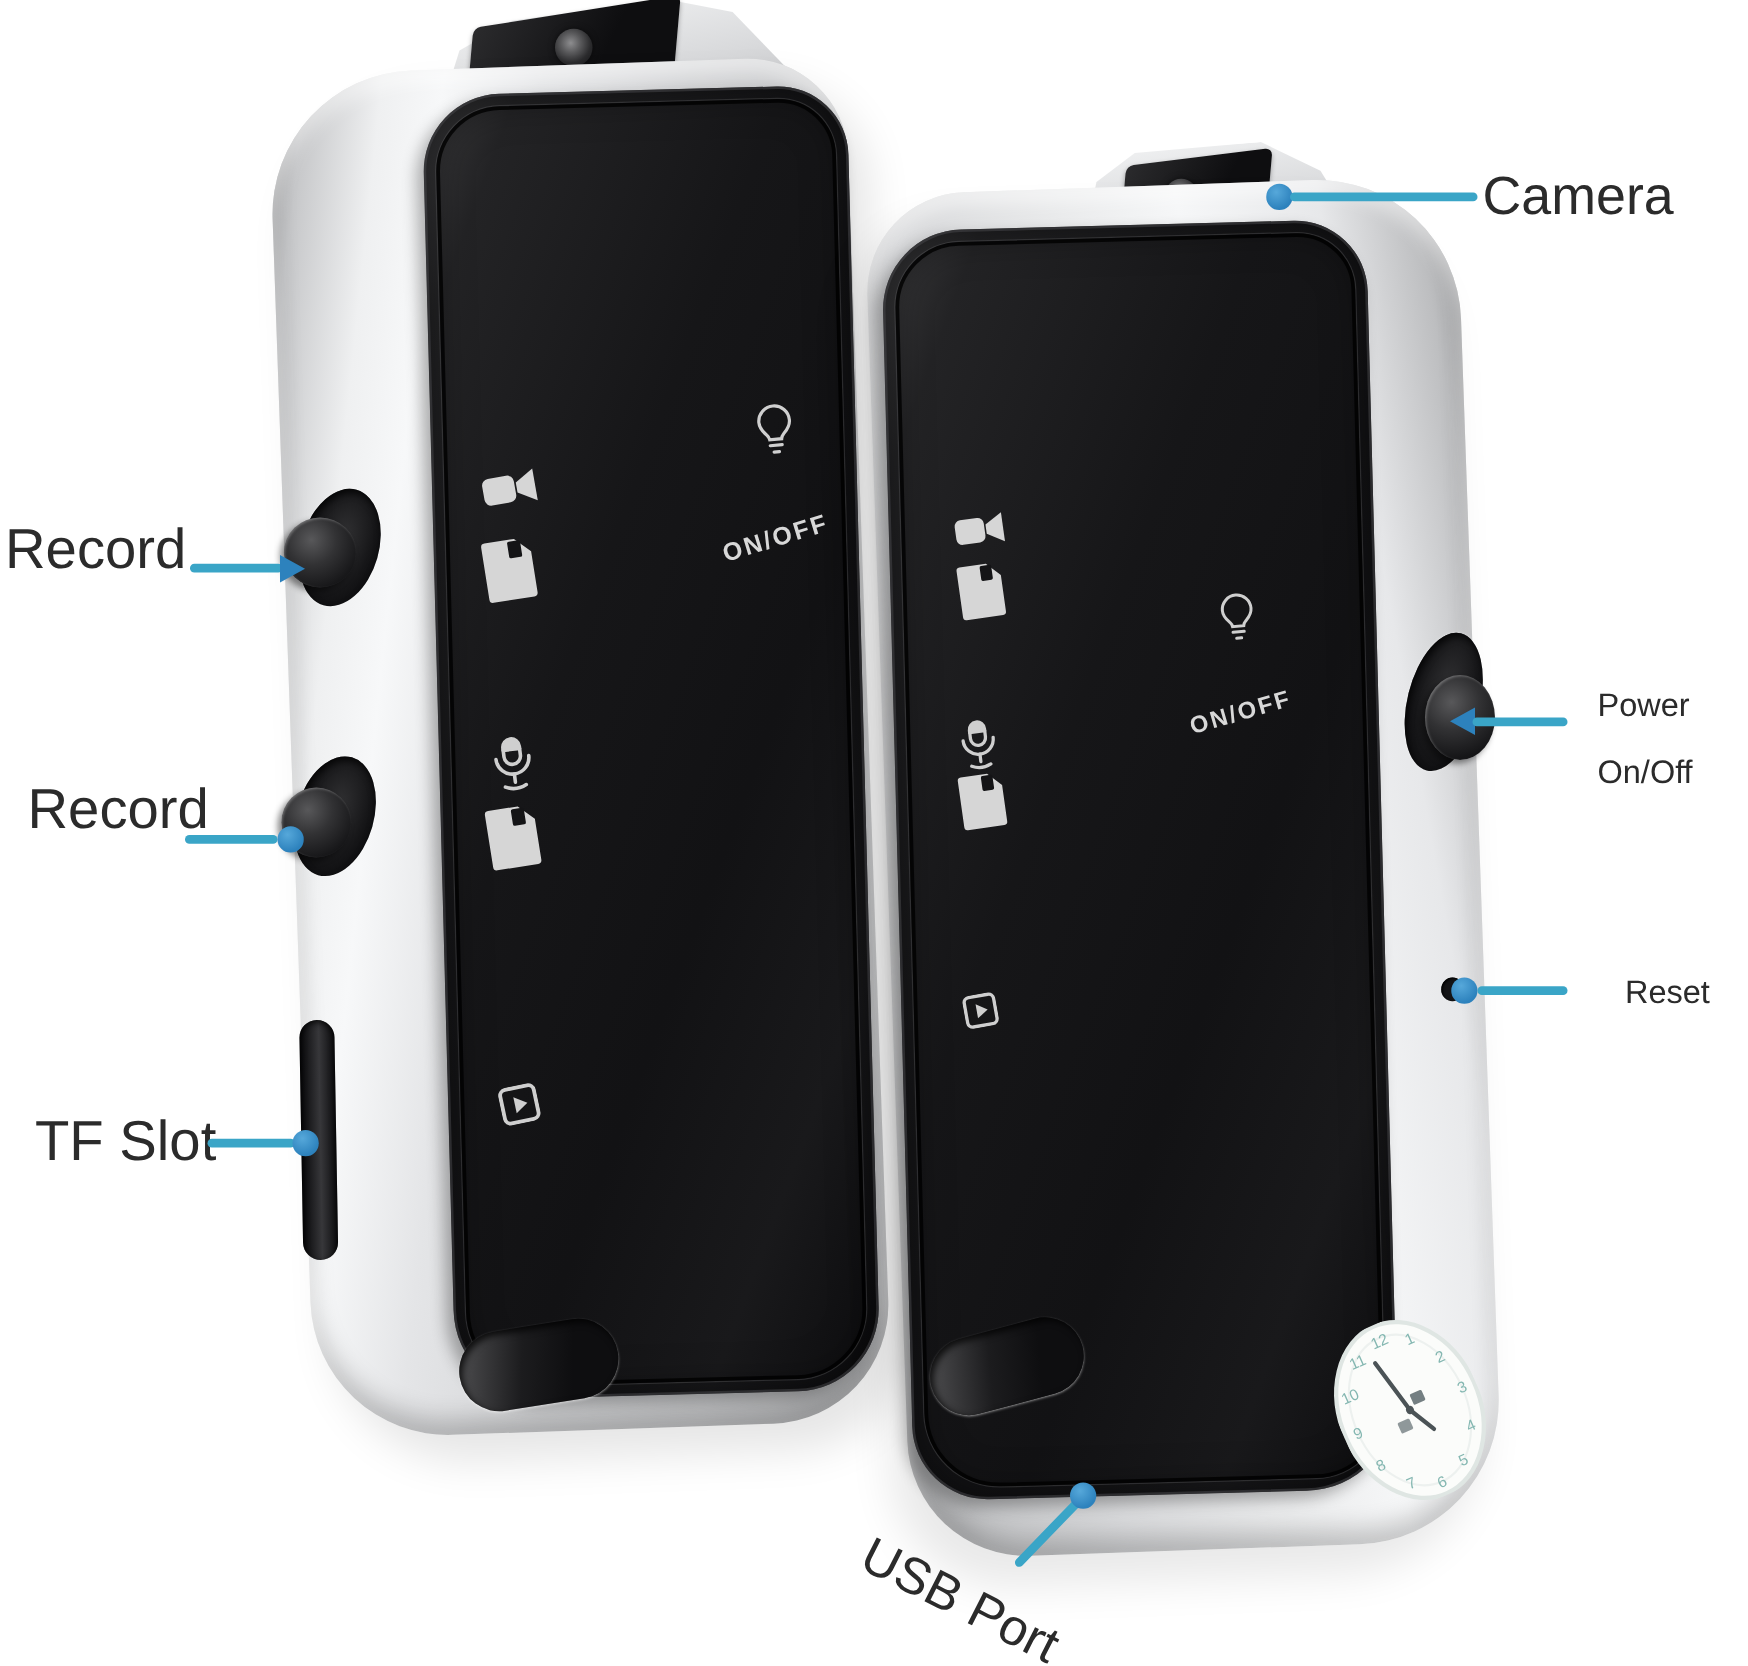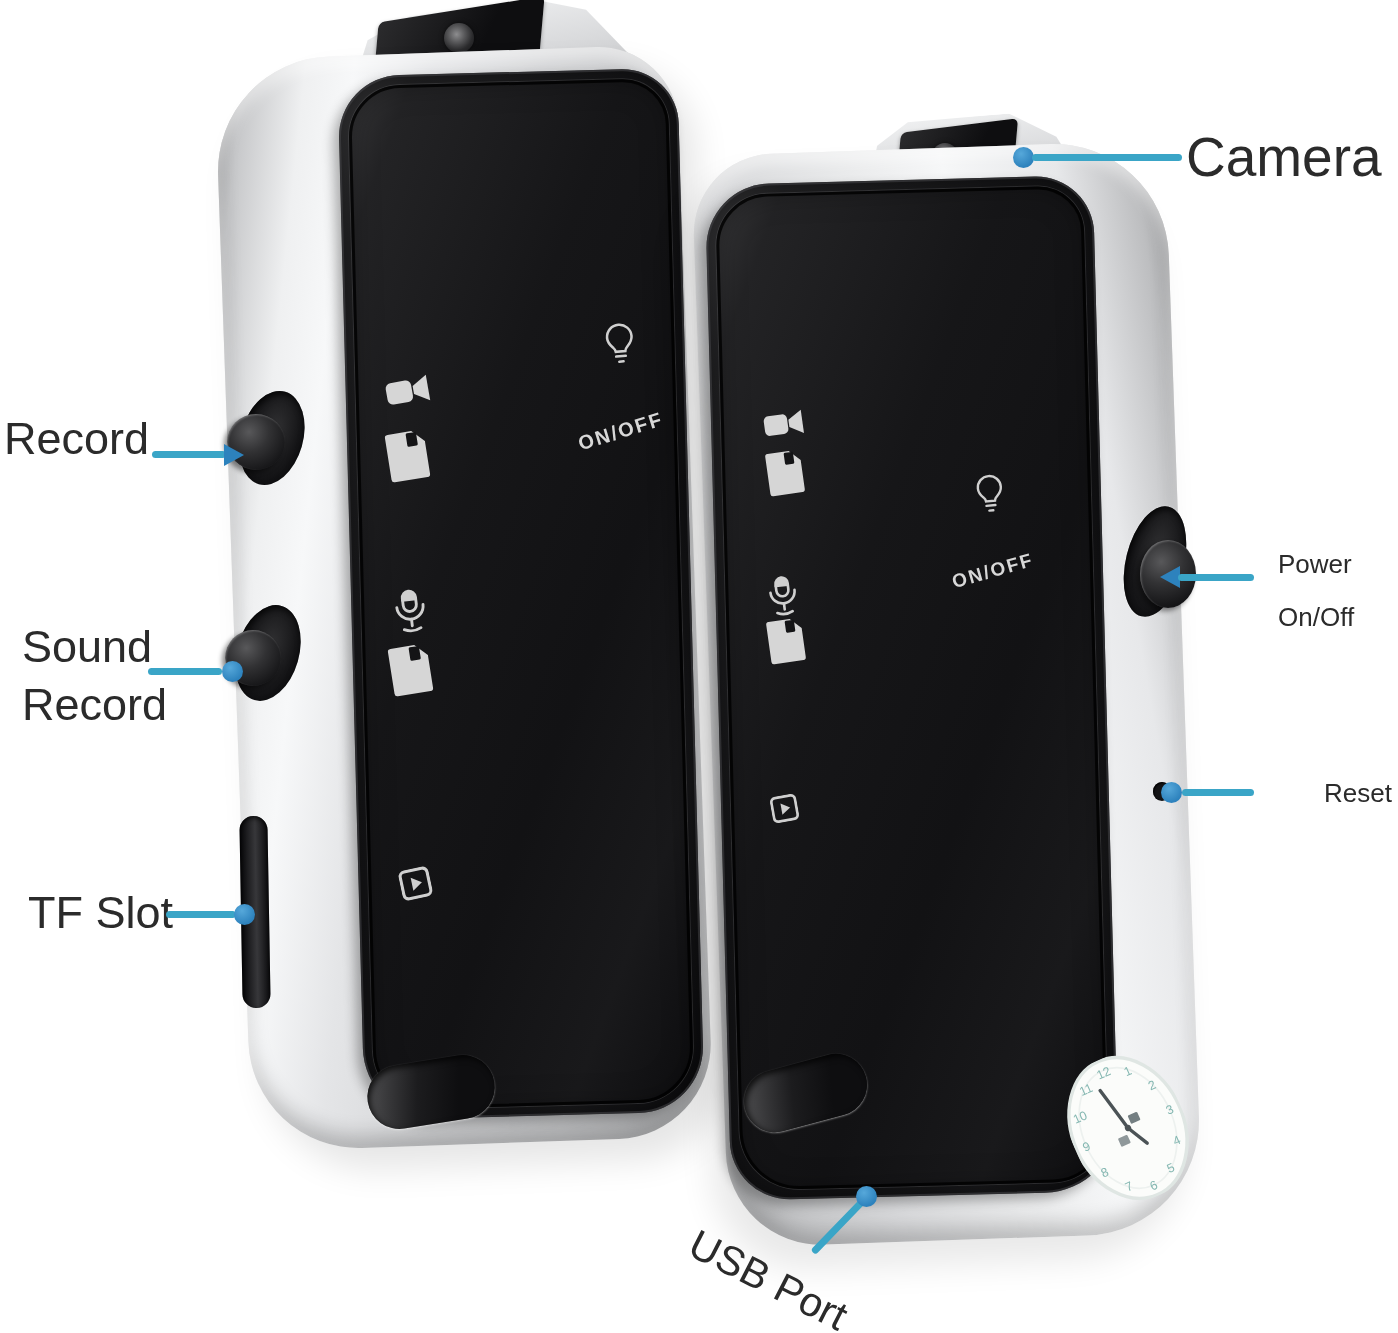--- a/index.html
+++ b/index.html
@@ -234,46 +234,45 @@
     </div>
   </div>
 
   <div class="lbl lbl-l" style="left:4px; top:410px;">
     <div>Record</div>
   </div>
   <div class="line" style="left:152px; top:451px; width:74px;"></div>
   <div class="cap-arrow-r" style="left:224px; top:444px;"></div>
 
   <div class="lbl lbl-l" style="left:22px; top:618px;">
-    <div>Sound</div>
     <div>Record</div>
   </div>
   <div class="line" style="left:148px; top:668px; width:74px;"></div>
   <div class="cap-dot" style="left:222px; top:661px;"></div>
 
   <div class="lbl lbl-l" style="left:28px; top:884px;">
     <div>TF Slot</div>
   </div>
   <div class="line" style="left:166px; top:911px; width:70px;"></div>
   <div class="cap-dot" style="left:234px; top:904px;"></div>
 
-  <div class="lbl lbl-r" style="left:1186px; top:131px; font-size:55px;">
+  <div class="lbl lbl-r" style="left:1186px; top:131px; font-size:43px;">
     <div>Camera</div>
   </div>
   <div class="cap-dot" style="left:1013px; top:147px;"></div>
   <div class="line" style="left:1032px; top:154px; width:150px;"></div>
 
   <div class="lbl lbl-r" style="left:1278px; top:538px;">
     <div>Power</div>
     <div>On/Off</div>
   </div>
   <div class="cap-arrow-l" style="left:1160px; top:566px;"></div>
   <div class="line" style="left:1178px; top:574px; width:76px;"></div>
 
-  <div class="lbl lbl-r" style="left:1300px; top:767px;margin-left:24px;">
+  <div class="lbl lbl-r" style="left:1300px; top:767px;">
     <div>Reset</div>
   </div>
   <div class="cap-dot" style="left:1161px; top:782px;"></div>
   <div class="line" style="left:1182px; top:789px; width:72px;"></div>
 
   <div class="lbl lbl-r" style="left:704px; top:1218px; font-size:41px; transform:rotate(27deg); transform-origin:left top;">
     <div>USB Port</div>
   </div>
   <div class="line" style="left:813px; top:1249px; width:76px; transform:rotate(-46deg); transform-origin:left center;"></div>
   <div class="cap-dot" style="left:856px; top:1186px;"></div>

